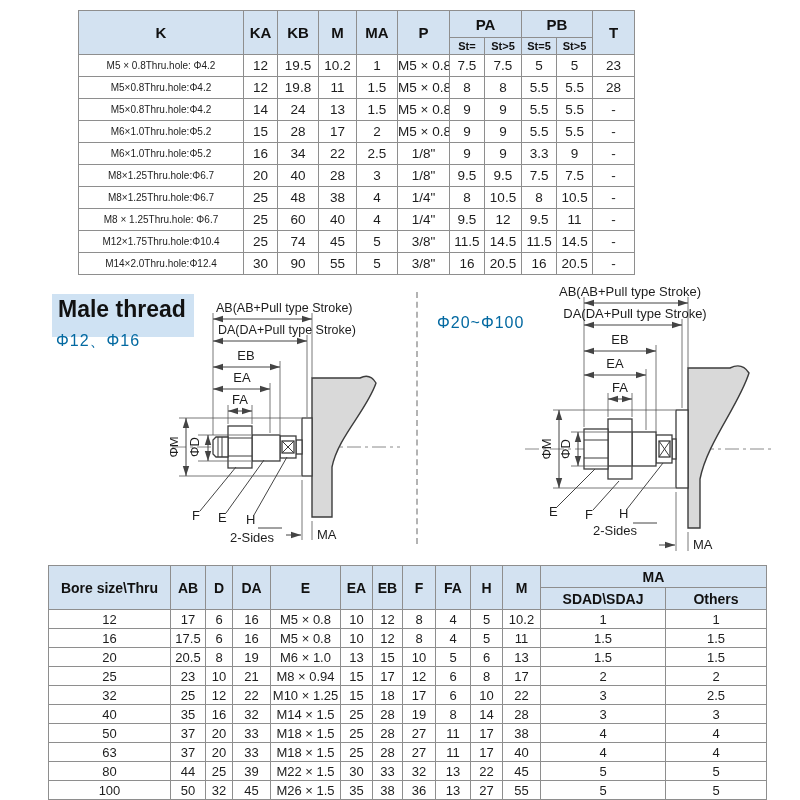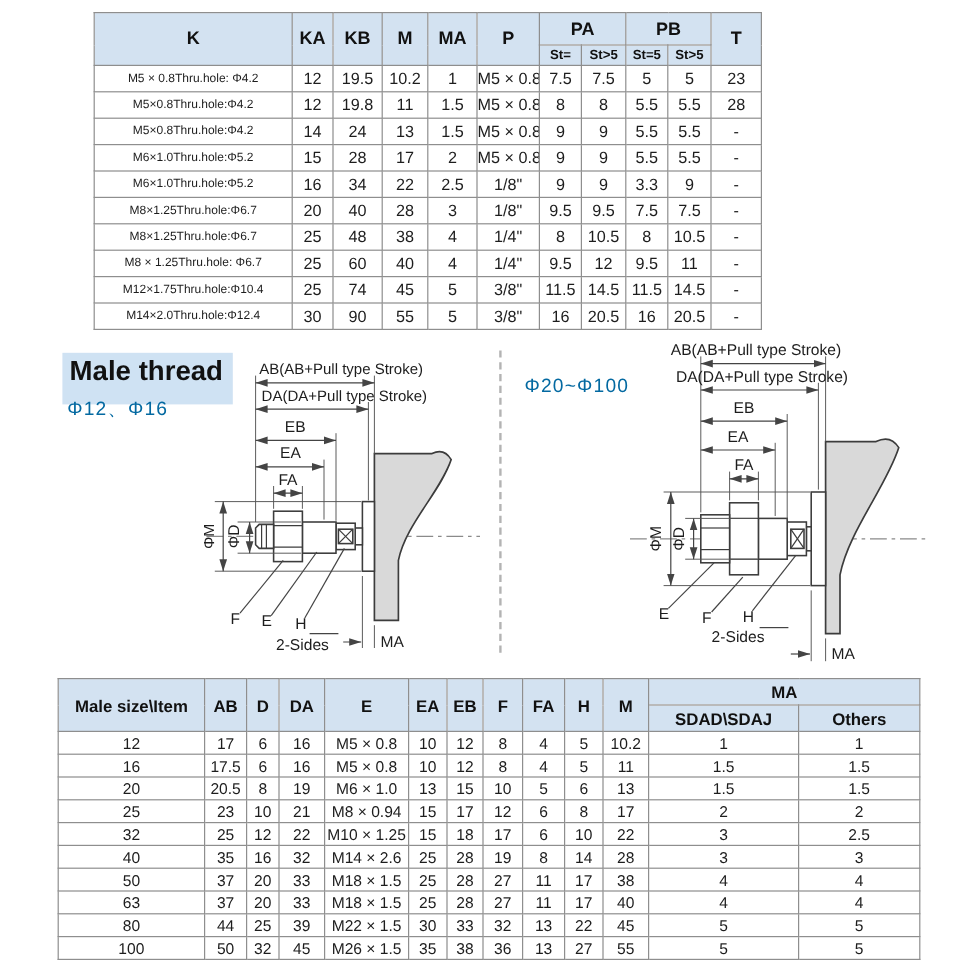--- a/index.html
+++ b/index.html
@@ -369,21 +369,21 @@
       <col style="width:30px">
       <col style="width:33px">
     <col style="width:35px">
       <col style="width:32px">
       <col style="width:38px">
       <col style="width:125px">
     <col style="width:101px">
   </colgroup>
   <thead>
     <tr>
-      <th rowspan="2">Male size\Item</th>
+      <th rowspan="2">Bore size\Thru</th>
       <th rowspan="2">AB</th>
       <th rowspan="2">D</th>
       <th rowspan="2">DA</th>
       <th rowspan="2">E</th>
       <th rowspan="2">EA</th>
       <th rowspan="2">EB</th>
       <th rowspan="2">F</th>
       <th rowspan="2">FA</th>
       <th rowspan="2">H</th>
       <th rowspan="2">M</th>
@@ -468,21 +468,21 @@
         <td>10</td>
         <td>22</td>
         <td>3</td>
         <td>2.5</td>
       </tr>
       <tr>
         <td>40</td>
         <td>35</td>
         <td>16</td>
         <td>32</td>
-        <td>M14 × 2.6</td>
+        <td>M14 × 1.5</td>
         <td>25</td>
         <td>28</td>
         <td>19</td>
         <td>8</td>
         <td>14</td>
         <td>28</td>
         <td>3</td>
         <td>3</td>
       </tr>
       <tr>

